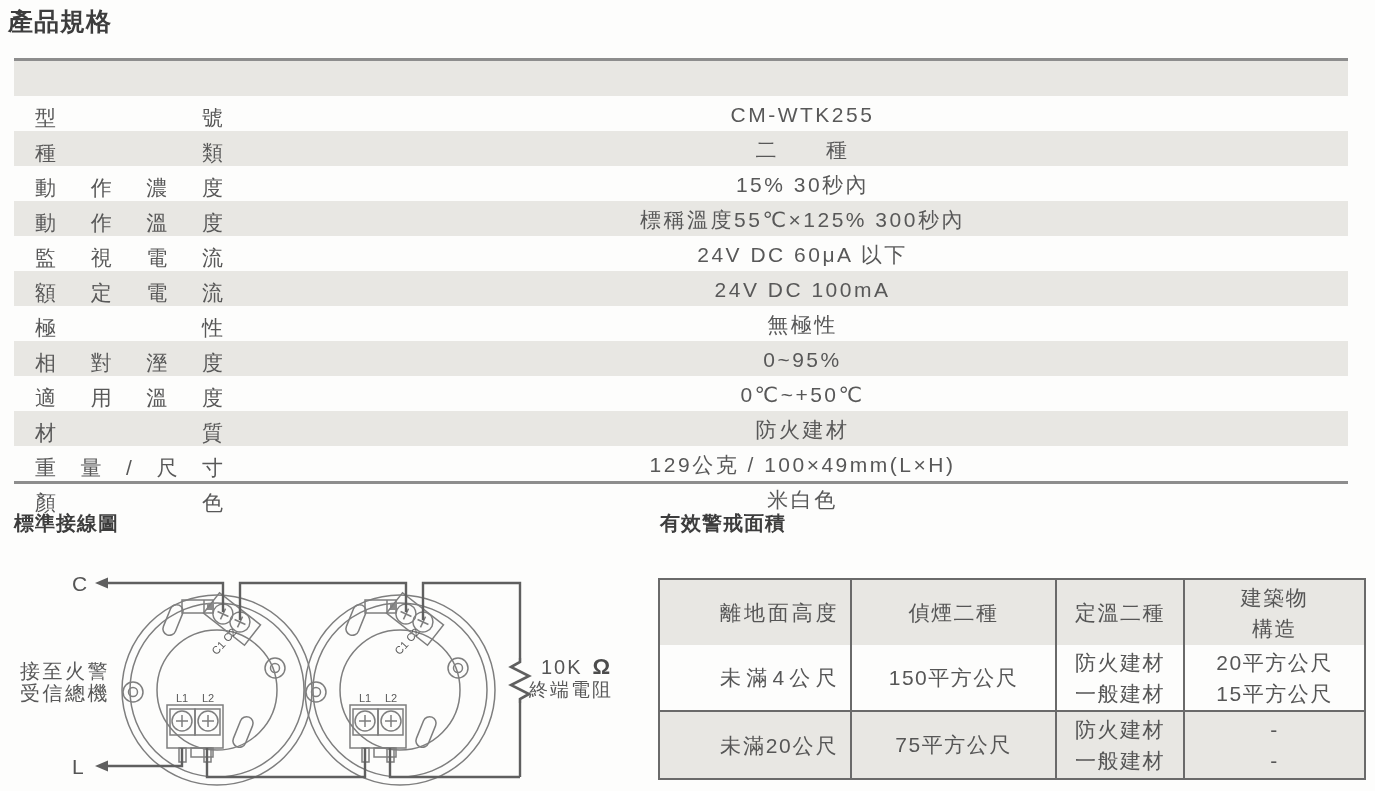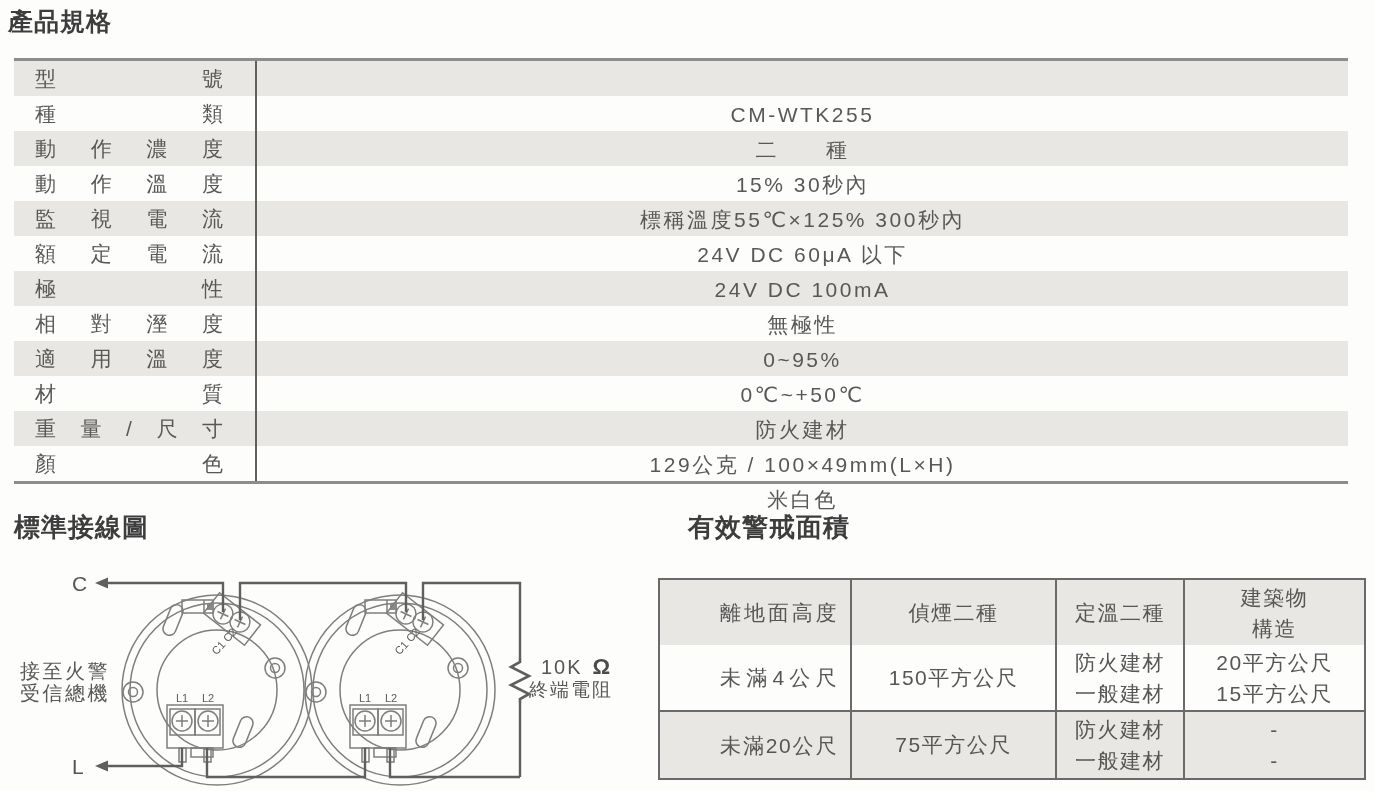--- a/index.html
+++ b/index.html
@@ -15,31 +15,31 @@
   
   .spec-table{
     position:absolute;left:14px;top:58px;width:1334px;
     border-top:3px solid #8d8d8d;border-bottom:3px solid #8d8d8d;
   }
   .spec-row{display:flex;height:35px;font-size:21px;}
   .spec-row:nth-child(odd){background:#e8e7e3;}
   .spec-label{
     width:188px;padding:0 32px 0 21px;line-height:35px;
     text-align:justify;text-align-last:justify;
-    color:#585858;border-right:2px solid #606060;flex:0 0 auto;
+    color:#585858;border-right:2px solid #606060;flex:0 0 auto;margin-top:39px;
   }
   .spec-value{
     flex:1;text-align:center;line-height:35px;letter-spacing:2.5px;color:#585858;margin-top:36px;
   }
   
   .section-title{
-    position:absolute;font-size:26px;font-weight:600;color:#3d3d3d;letter-spacing:1px;text-align:center;
+    position:absolute;font-size:20px;font-weight:600;color:#3d3d3d;letter-spacing:1px;text-align:center;
   }
   #wiring-title{left:14px;top:510px;}
-  #coverage-title{left:688px;top:510px;}
+  #coverage-title{left:660px;top:510px;}
   
   .wiring-svg{position:absolute;left:0;top:548px;}
   .det{stroke:#7e7e7e;stroke-width:1.5;fill:none;}
   .det text{stroke:none;fill:#5a5a5a;}
   .wire{stroke:#5f5f5f;stroke-width:2.4;fill:none;}
   .arrow{fill:#5f5f5f;stroke:none;}
   .wire-label{font-size:21px;fill:#555;}
   .cjk-label{font-size:20px;fill:#585858;letter-spacing:2.5px;}
   .res-val{font-size:20px;fill:#555;letter-spacing:2px;}
   .res-ohm{font-size:22px;font-weight:bold;fill:#4c4c4c;}

